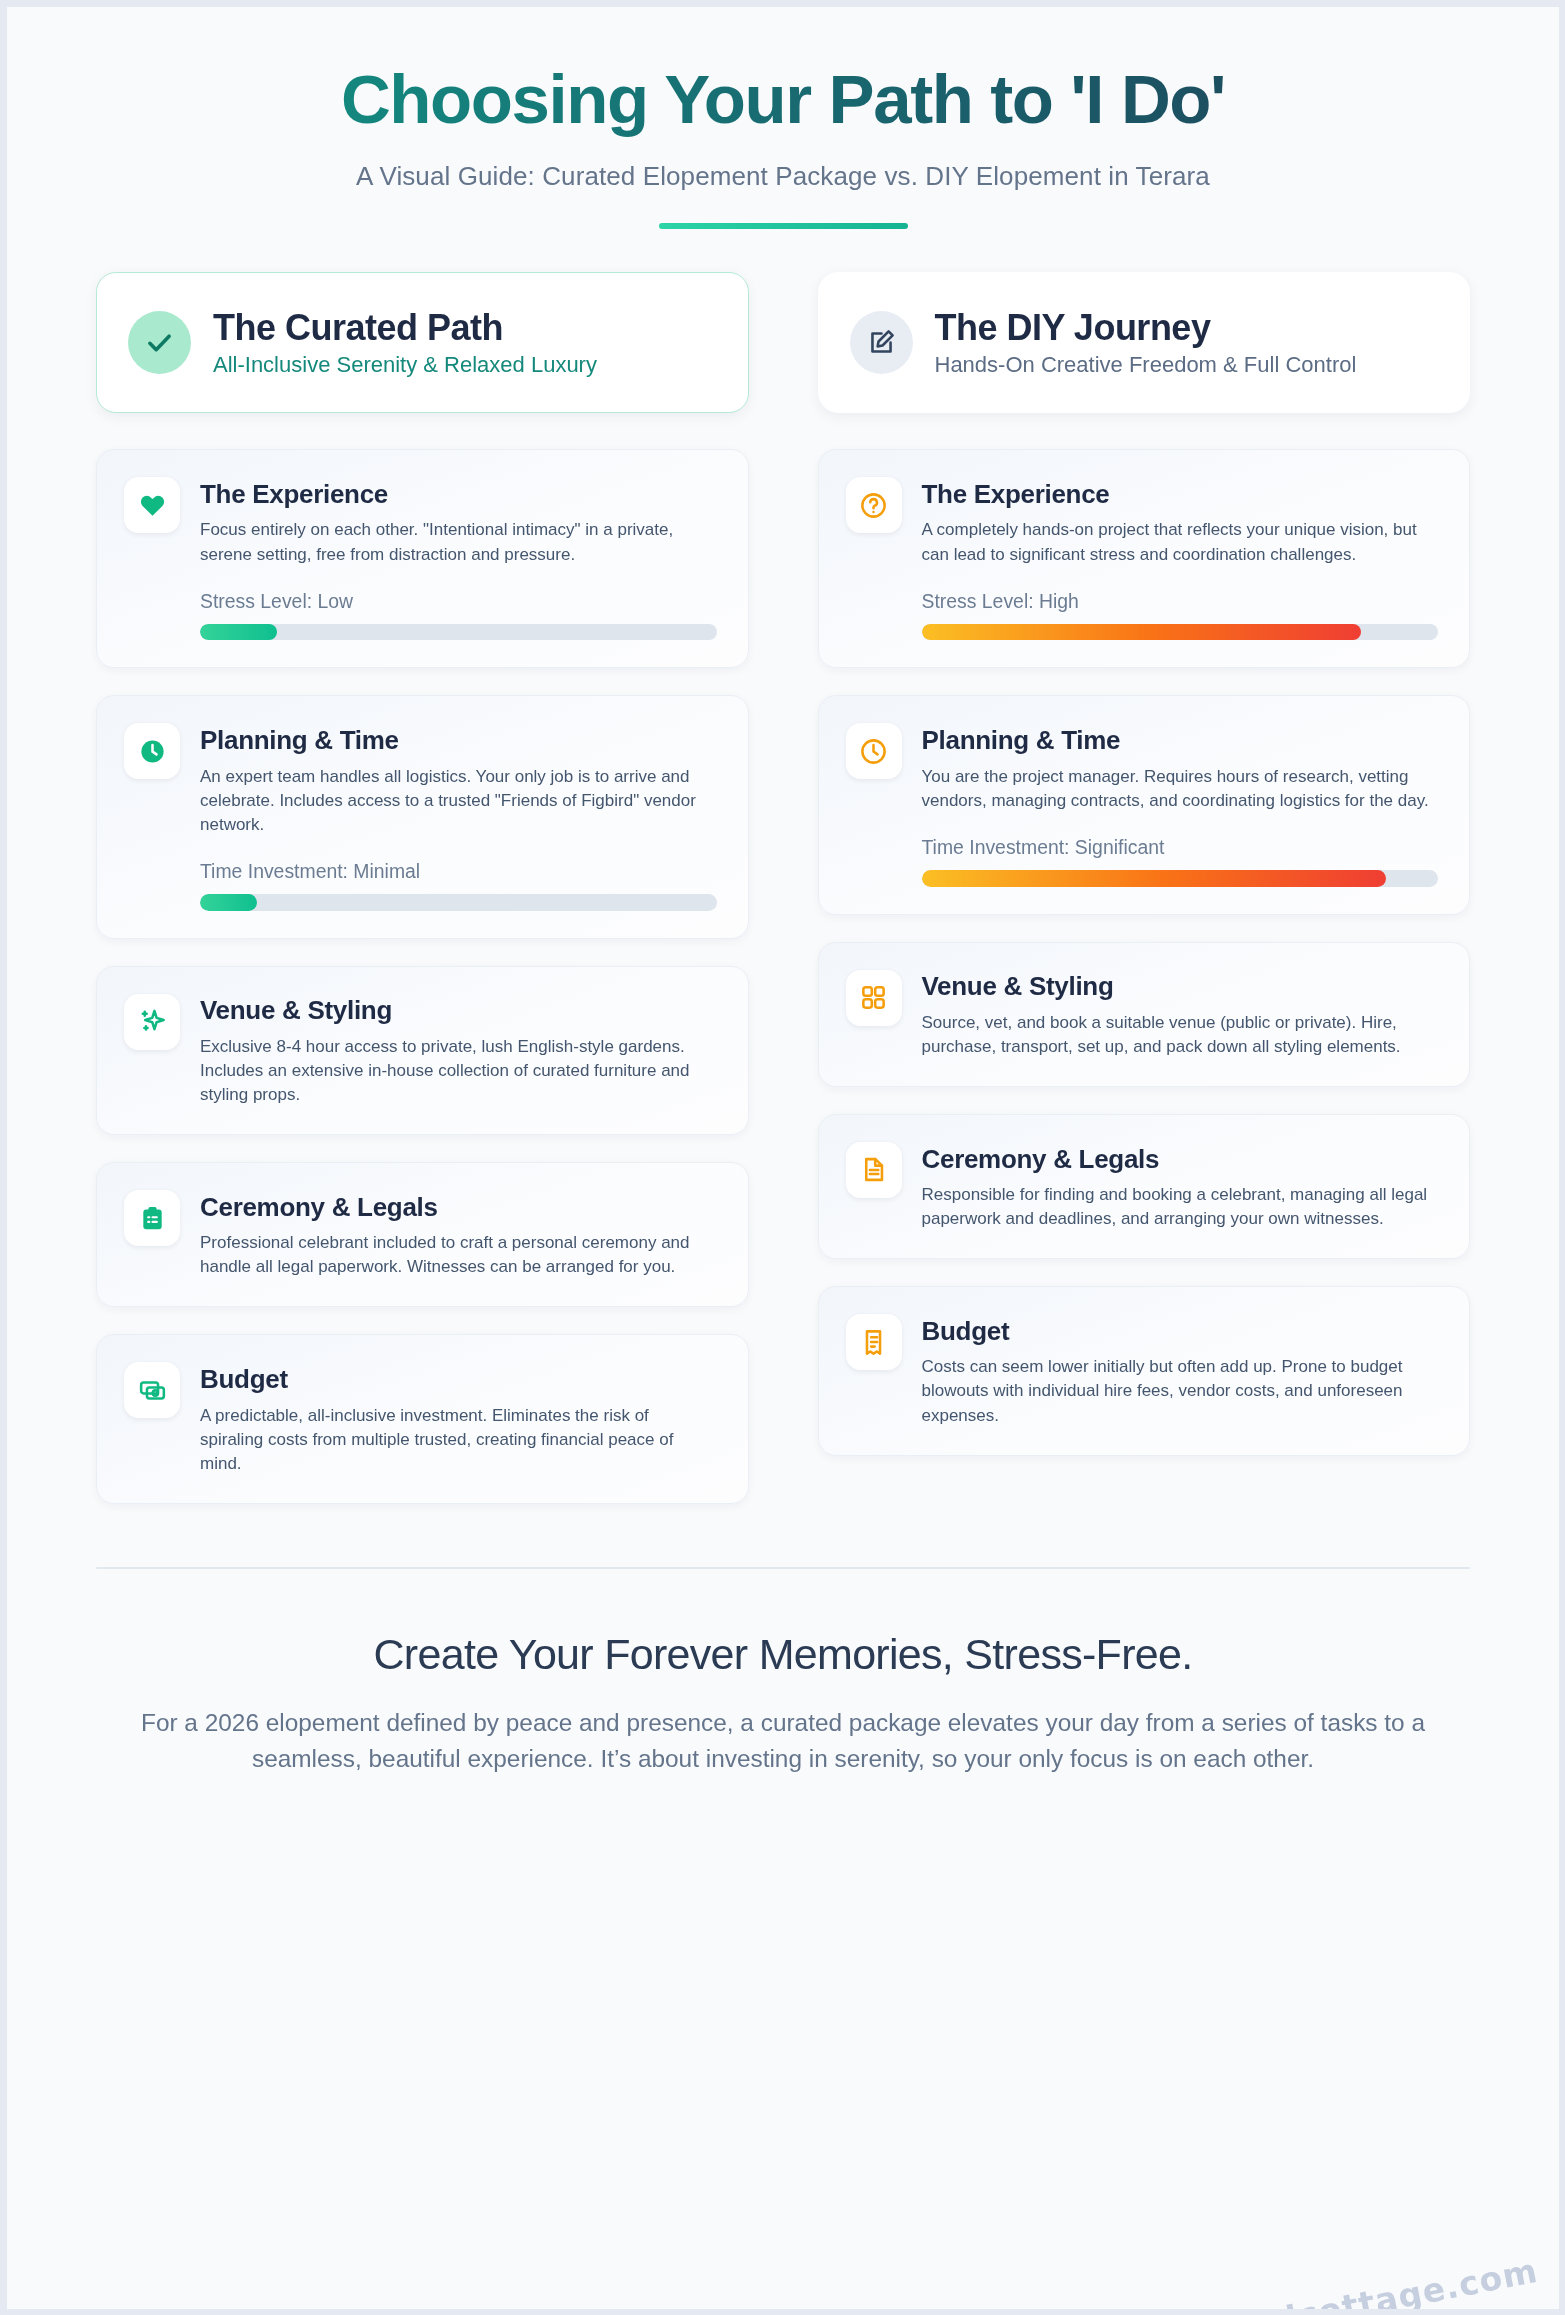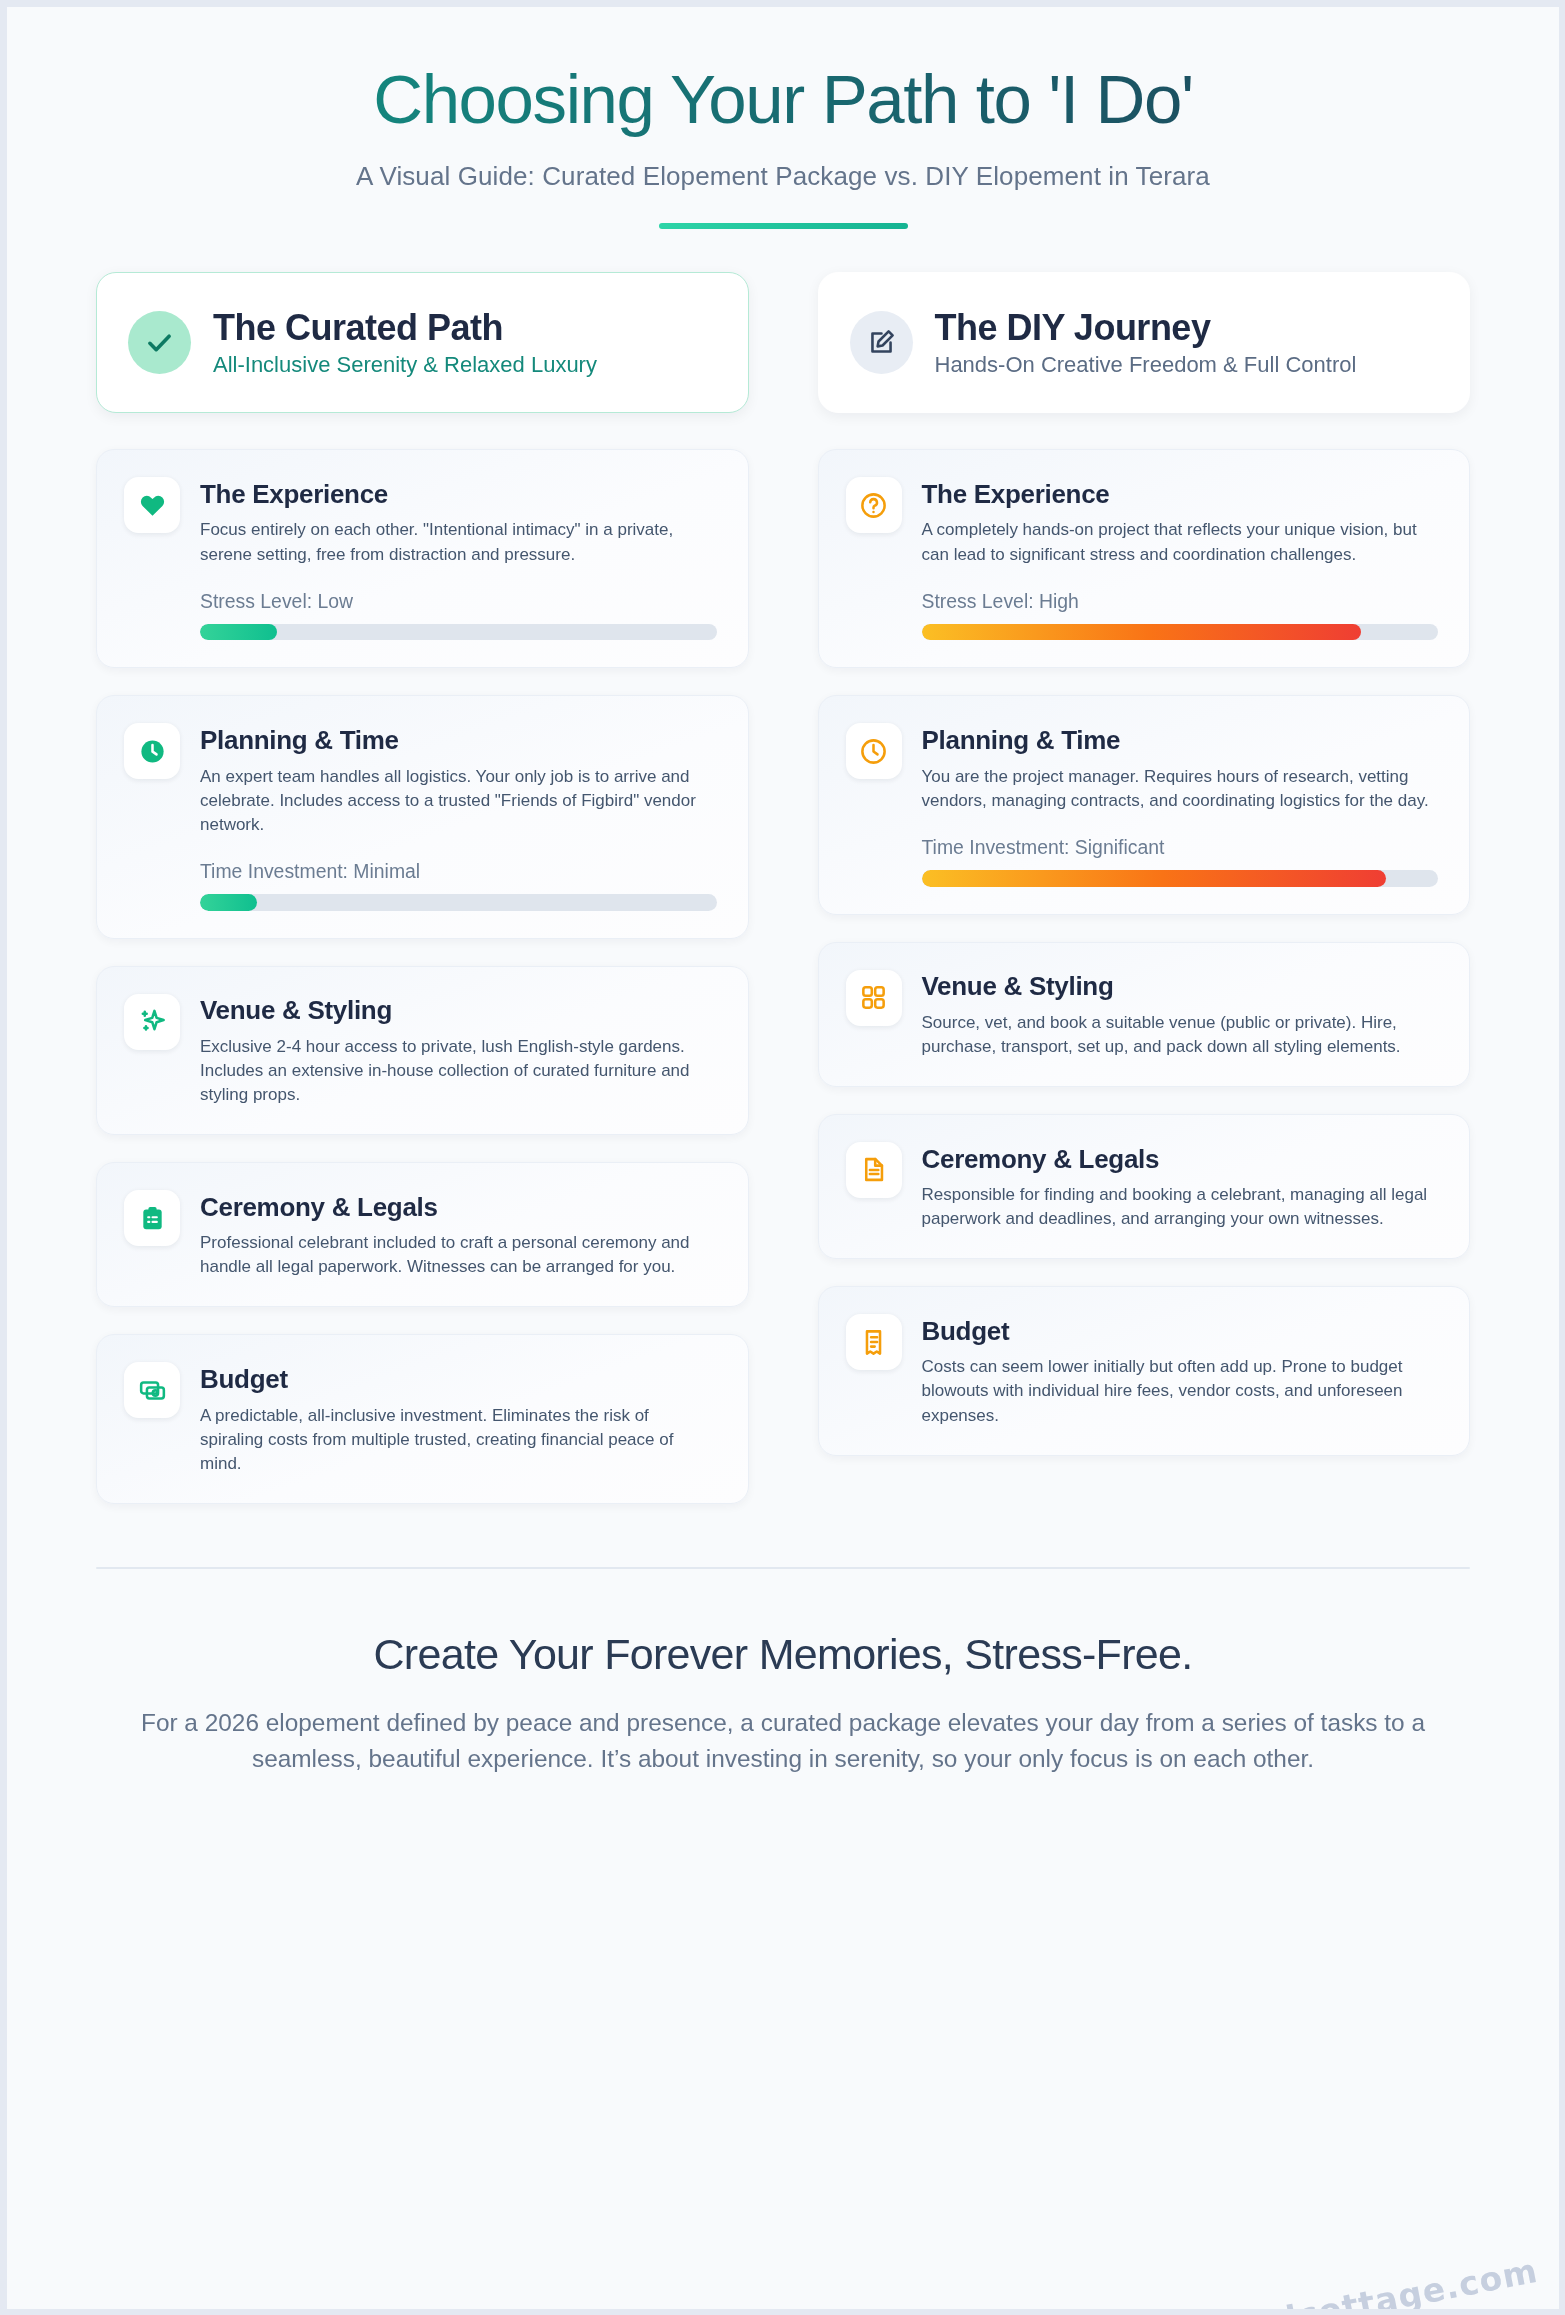--- a/index.html
+++ b/index.html
@@ -18,21 +18,21 @@
     background: #f8fafc;
     border: 7.2px solid #e4e9f2;
     overflow: hidden;
   }
 
   
   .header { padding: 56px 0 0; text-align: center; }
 
   .main-title {
     font-size: 69px;
-    font-weight: 400;
+    font-weight: 700;
     letter-spacing: -1.4px;
     line-height: 1.08;
     background: linear-gradient(90deg, #0f9b82 0%, #15817c 28%, #1a5f6b 62%, #1f3a52 100%);
     -webkit-background-clip: text;
     background-clip: text;
     color: transparent;
     -webkit-text-fill-color: transparent;
   }
 
   .subtitle {
@@ -222,21 +222,21 @@
           </div>
           <div class="card" style="margin-top: 27px;">
             <div class="icon-box">
               <svg viewBox="0 0 24 24" width="29" height="29">
                 <path d="M13.6 3.2 15.4 9 21.2 10.8 15.4 12.6 13.6 18.4 11.8 12.6 6 10.8 11.8 9z" stroke="#10b981" fill="none" stroke-width="2.1" stroke-linecap="round" stroke-linejoin="round"></path>
                 <path d="M5.6 4v3.2M4 5.6h3.2M6.6 16v2.6M5.3 17.3h2.6" stroke="#10b981" fill="none" stroke-width="2.1" stroke-linecap="round" stroke-linejoin="round"></path>
               </svg>
             </div>
             <div class="card-body">
               <div class="card-title">Venue &amp; Styling</div>
-              <div class="card-desc">Exclusive 2-4 hour access to private, lush English-style gardens. Includes an extensive in-house collection of curated furniture and styling props.</div>
+              <div class="card-desc">Exclusive 8-4 hour access to private, lush English-style gardens. Includes an extensive in-house collection of curated furniture and styling props.</div>
             </div>
           </div>
           <div class="card" style="margin-top: 27px;">
             <div class="icon-box">
               <svg viewBox="0 0 24 24" width="29" height="29">
                 <rect x="4.4" y="4.6" width="15.2" height="16.2" rx="2.4" fill="#10b981"></rect>
                 <rect x="8.6" y="2.4" width="6.8" height="4" rx="1.5" fill="#10b981"></rect>
                 <path d="M8.4 11h1M12 11h3.6M8.4 14.8h1M12 14.8h3.6" stroke="#ffffff" stroke-width="1.7" stroke-linecap="round"></path>
               </svg>
             </div>

